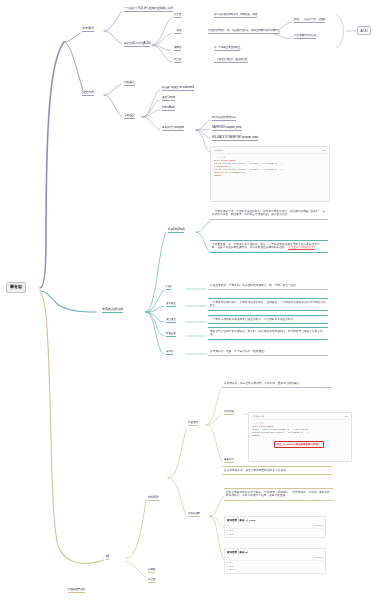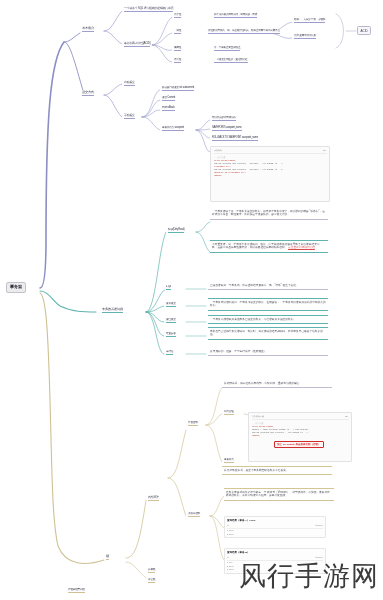--- a/index.html
+++ b/index.html
@@ -439,15 +439,14 @@
   <div class="node lbl b-tan micro" style="left:146px;top:568px;">
     <span class="u-line">共享锁</span>
   </div>
   <div class="node lbl b-tan micro" style="left:146px;top:578px;">
     <span class="u-line">排它锁</span>
   </div>
   <div class="node lbl b-tan micro" style="left:66px;top:588px;">
     <span class="u-line">行锁表锁意向锁</span>
   </div>
 
-  <div class="watermark">风行手游网</div>
 
 </div>
 
 </body></html>

